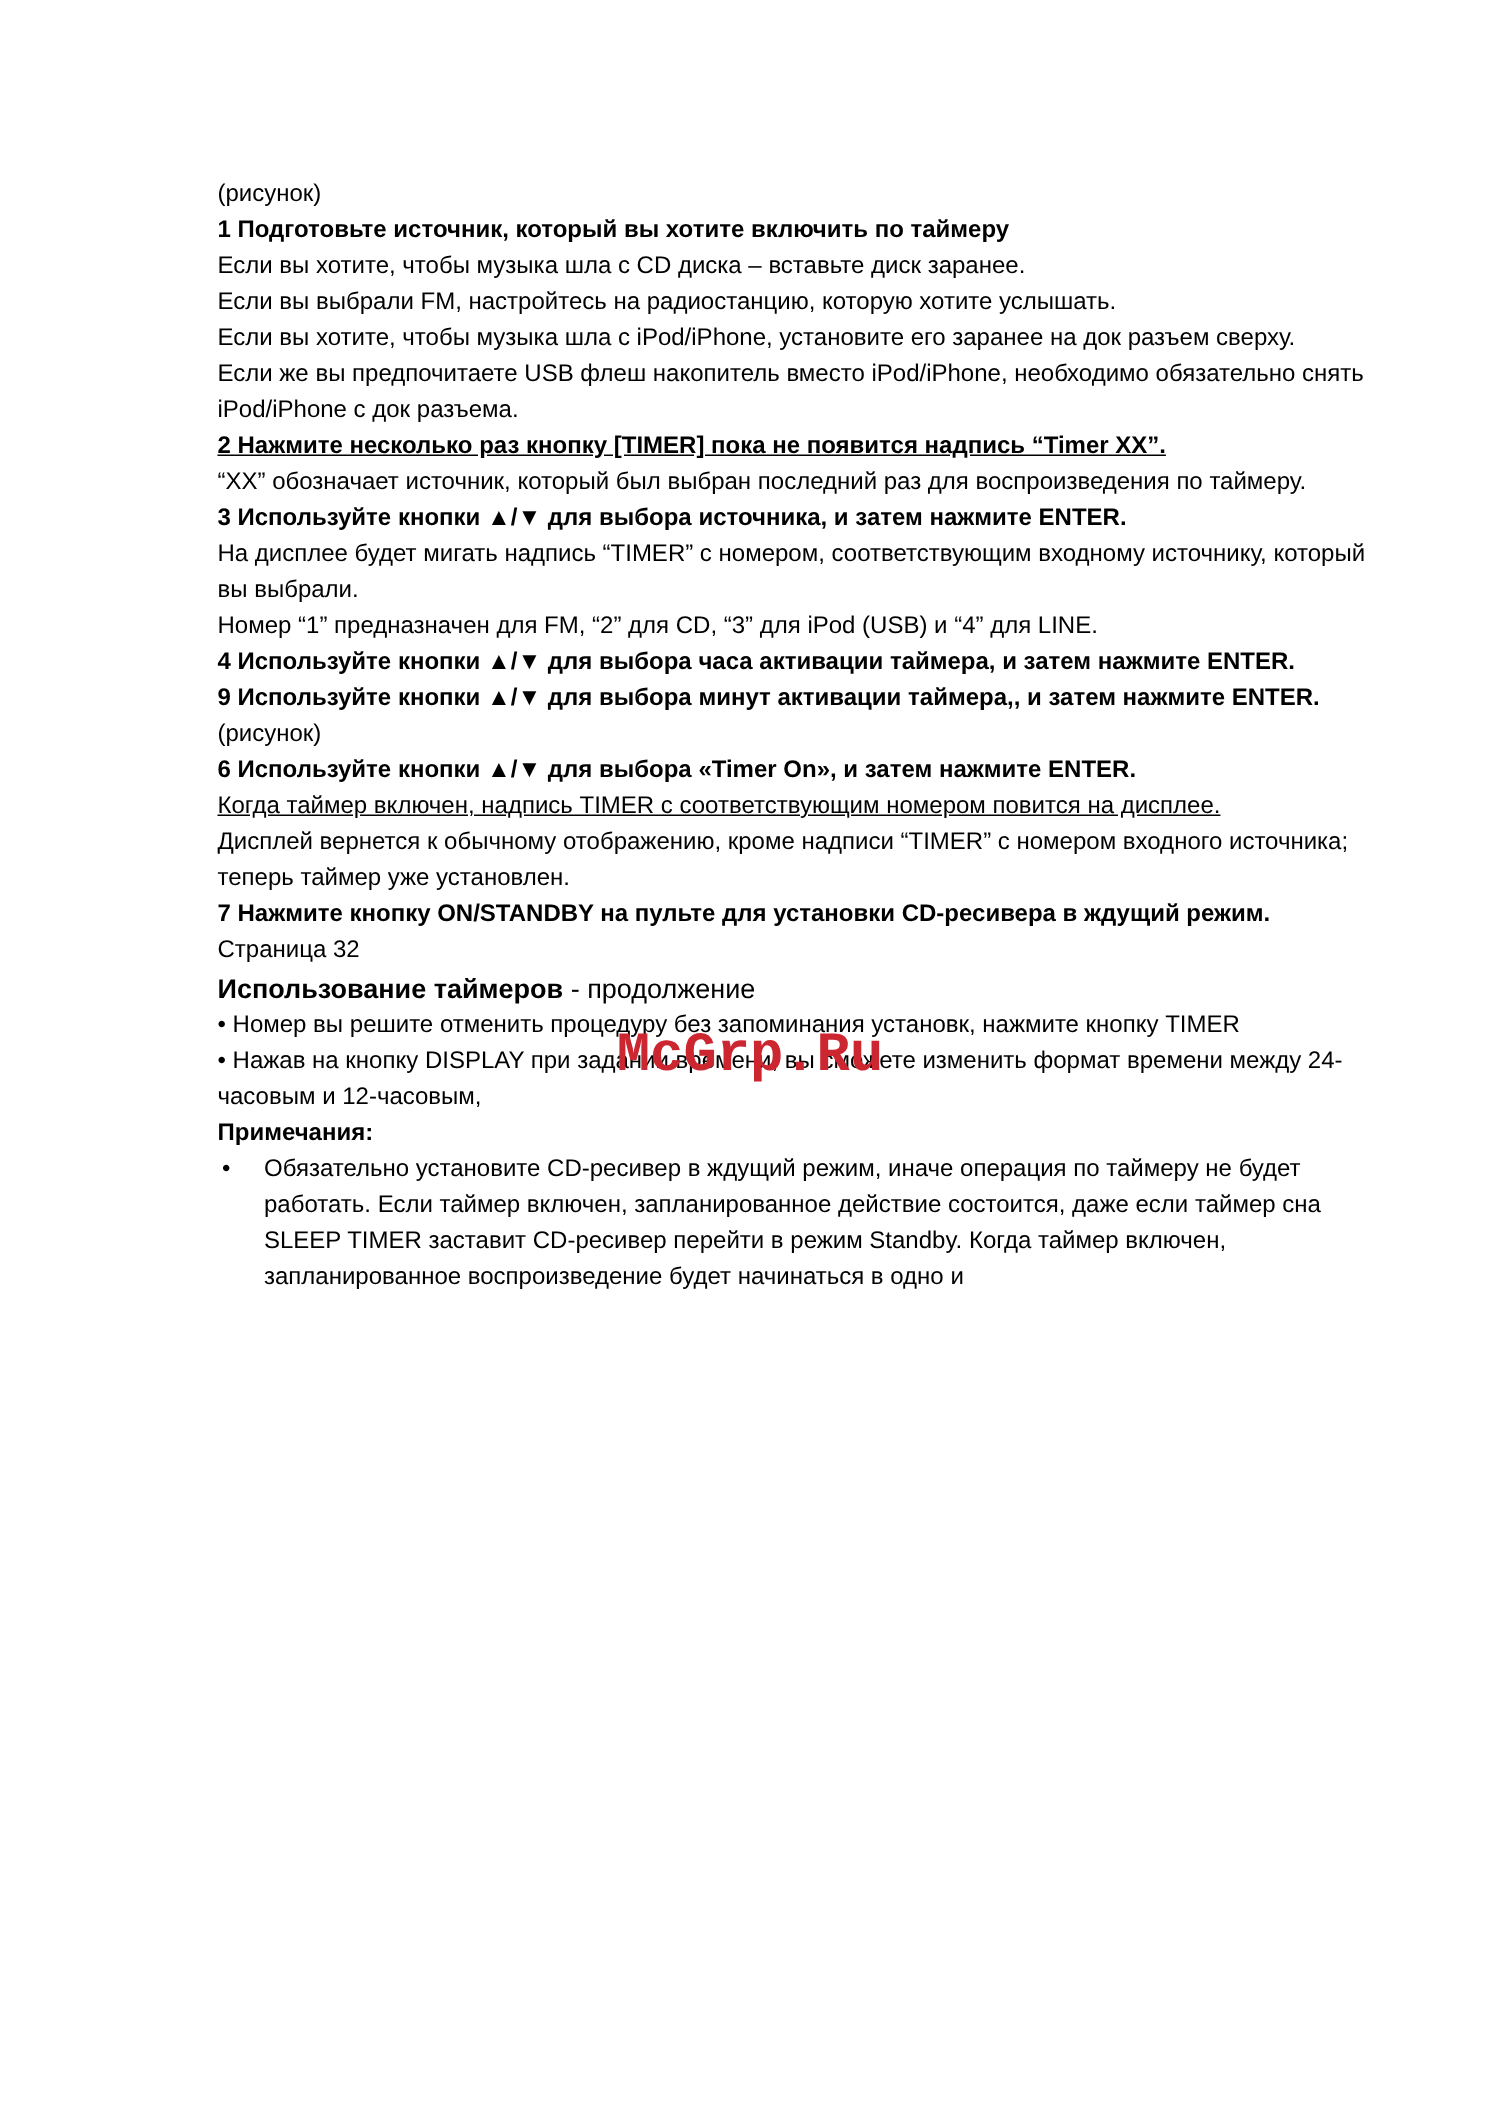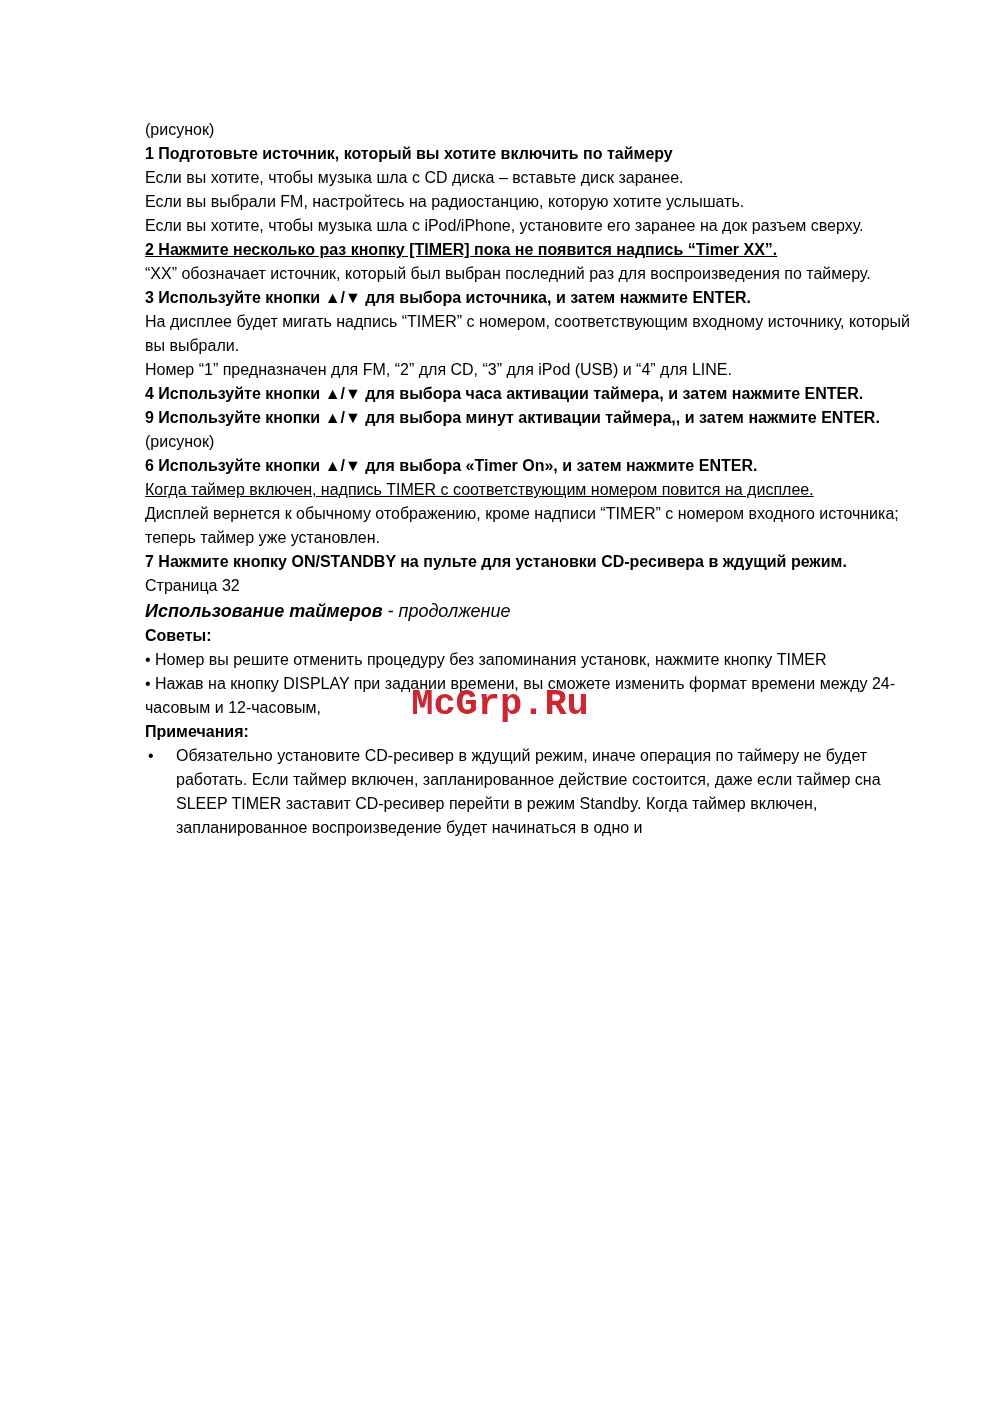--- a/index.html
+++ b/index.html
@@ -23,21 +23,20 @@
   .doc p { margin: 0; }
   .b { font-weight: bold; }
   .gap { margin-top: 16px; text-decoration: underline; }
   .gap-lg { margin-top: 18px; }
   .heading {
     margin-top: 18px;
     margin-bottom: 8px;
     font-size: 18px;
     line-height: 26px;
     font-weight: bold;
-    font-style: italic;
   }
   .heading .suffix { font-weight: normal; }
   .tips-label { font-weight: bold; }
   .note {
     display: flex;
     align-items: flex-start;
   }
   .note .bullet {
     flex: 0 0 28px;
     padding-left: 3px;
@@ -59,40 +58,40 @@
 </head>
 <body>
 
 <div class="doc">
 
   <p>(рисунок)</p>
   <p class="b">1  Подготовьте источник, который вы хотите включить по таймеру</p>
   <p>Если вы хотите, чтобы музыка шла с CD диска – вставьте диск заранее.</p>
   <p>Если вы выбрали FM, настройтесь на радиостанцию, которую хотите услышать.</p>
   <p>Если вы хотите, чтобы музыка шла с iPod/iPhone, установите его заранее на док разъем сверху.</p>
+  <p>Если же вы предпочитаете USB флеш накопитель вместо iPod/iPhone, необходимо обязательно снять iPod/iPhone с док разъема.</p>
 
   <p class="b gap"> 2 Нажмите несколько раз кнопку [TIMER] пока не появится надпись “Timer XX”.</p>
   <p>“XX” обозначает источник, который был выбран последний раз для воспроизведения по таймеру.</p>
   <p class="b">3   Используйте кнопки ▲/▼ для выбора источника, и затем нажмите ENTER.</p>
   <p>На дисплее будет мигать надпись “TIMER” с номером, соответствующим входному источнику, который вы выбрали.</p>
   <p>Номер “1” предназначен для FM, “2” для CD, “3” для  iPod (USB) и “4” для  LINE.</p>
   <p class="b">4 Используйте кнопки  ▲/▼ для выбора часа активации таймера, и затем нажмите ENTER.</p>
   <p class="b">9   Используйте кнопки  ▲/▼ для выбора минут активации таймера,, и затем нажмите ENTER.</p>
   <p>(рисунок)</p>
   <p class="b">6   Используйте кнопки  ▲/▼ для выбора «Timer On», и затем нажмите ENTER.</p>
 
   <p class="gap">Когда таймер включен, надпись TIMER с соответствующим номером повится на дисплее.</p>
   <p>Дисплей вернется к обычному отображению, кроме надписи “TIMER” с номером входного источника; теперь таймер уже установлен.</p>
   <p class="b">7 Нажмите кнопку ON/STANDBY на пульте для установки CD-ресивера в ждущий режим.</p>
 
   <p class="gap-lg">Страница 32</p>
 
   <p class="heading"><span>Использование таймеров</span><span class="suffix"> - продолжение</span></p>
 
-  <p class="tips-label">Советы:</p>
   <p>•  Номер вы решите отменить процедуру без запоминания установк, нажмите кнопку TIMER</p>
   <p>•  Нажав на кнопку DISPLAY при задании времени, вы сможете изменить формат времени между 24-часовым и 12-часовым,</p>
 
   <p class="tips-label gap-lg">Примечания:</p>
   <div class="note">
     <span class="bullet">•</span>
     <span class="note-text">Обязательно установите CD-ресивер в ждущий режим, иначе операция по таймеру не будет работать. Если таймер включен, запланированное действие состоится, даже если таймер сна SLEEP TIMER заставит CD-ресивер перейти в режим Standby. Когда таймер включен, запланированное воспроизведение будет начинаться в одно и</span>
   </div>
 
 </div>

